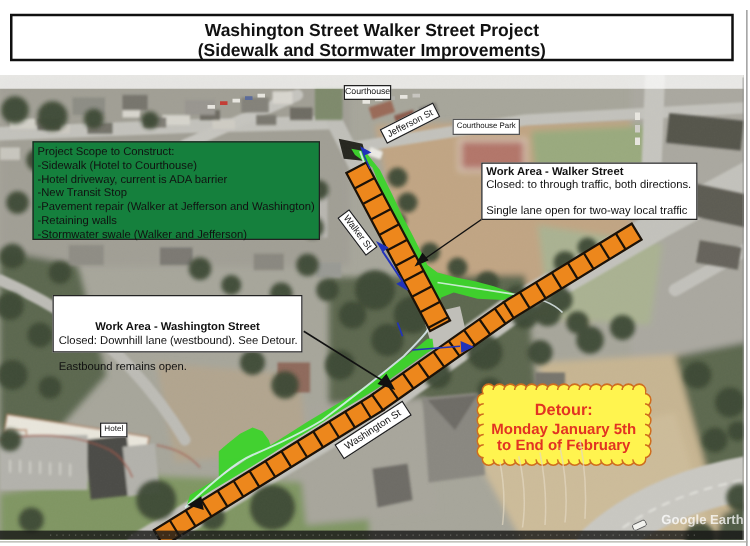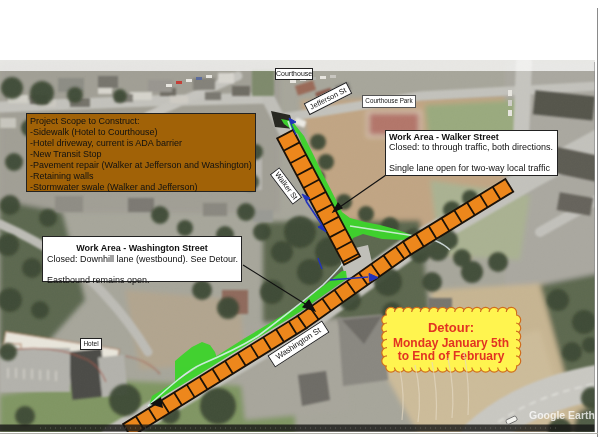--- a/index.html
+++ b/index.html
@@ -1,23 +1,23 @@
 <!DOCTYPE html>
 <html><head>
 <meta charset="utf-8">
 <style>
 html,body{margin:0;padding:0;background:#fff;width:600px;height:437px;overflow:hidden;}
 *{box-sizing:border-box;-webkit-font-smoothing:antialiased;}
 #page{position:relative;width:600px;height:437px;background:#fff;font-family:"Liberation Sans",sans-serif;}
 #title{position:absolute;left:8px;top:11px;width:579px;height:38px;border:2px solid #101010;background:#fff;text-align:center;font-weight:bold;font-size:14px;line-height:15.5px;padding-top:4px;color:#111;}
 .lbl{position:absolute;background:#fff;border:1px solid #222;color:#111;text-align:center;white-space:nowrap;}
-#scope{position:absolute;left:26px;top:113px;width:230px;height:79px;background:#a16207;border:1px solid #222;font-size:9px;line-height:11.1px;padding:1.5px 3px;color:#111;white-space:nowrap;}
+#scope{position:absolute;left:26px;top:113px;width:230px;height:79px;background:#15803d;border:1px solid #222;font-size:9px;line-height:11.1px;padding:1.5px 3px;color:#111;white-space:nowrap;}
 #wabox{position:absolute;left:385px;top:130px;width:173px;height:46px;background:#fff;border:1px solid #222;font-size:9px;line-height:10.3px;padding:1px 3px;color:#111;white-space:nowrap;}
 #wabox .t{font-weight:bold;text-align:left;}
-#wsbox{position:absolute;left:42px;top:236px;width:200px;height:46px;background:#fff;border:1px solid #222;font-size:9px;line-height:10.6px;padding:6px 4px;color:#111;white-space:nowrap;}
+#wsbox{position:absolute;left:42px;top:236px;width:200px;height:46px;background:#fff;border:1px solid #222;font-size:9px;line-height:10.6px;padding:19px 4px;color:#111;white-space:nowrap;}
 #wsbox .t{font-weight:bold;text-align:center;}
 </style>
 </head>
 <body>
 <div id="page">
   <svg id="map" style="position:absolute;left:0;top:60px;" width="595" height="372" viewBox="0 60 595 372">
     <defs>
       <filter id="b3" x="-30%" y="-30%" width="160%" height="160%">
           <feGaussianBlur stdDeviation="2.5"></feGaussianBlur>
         </filter>
@@ -310,20 +310,21 @@
     <rect x="0" y="424.5" width="595" height="7" fill="#191917" opacity="0.82"></rect>
     <line x1="40" y1="428" x2="560" y2="428" stroke="#cfcfc8" stroke-width="1" stroke-dasharray="1,4" opacity="0.3"></line>
     <text x="529" y="419" font-size="10.5" font-weight="bold" fill="#ffffff" opacity="0.75" font-family="Liberation Sans,sans-serif">Google Earth</text>
     <g transform="rotate(-25 512 420)">
         <rect x="506" y="417.5" width="11" height="5" rx="1.5" fill="#f2f2ee" stroke="#555" stroke-width="0.7"></rect>
       </g>
 
     <line x1="594.5" y1="62" x2="594.5" y2="432" stroke="#8a8a8a" stroke-width="1" opacity="0.6"></line>
   </svg>
 
+  <div id="title">Washington Street Walker Street Project<br>(Sidewalk and Stormwater Improvements)</div>
 
   <div id="scope">Project Scope to Construct:<br>-Sidewalk (Hotel to Courthouse)<br>-Hotel driveway, current is ADA barrier<br>-New Transit Stop<br>-Pavement repair (Walker at Jefferson and Washington)<br>-Retaining walls<br>-Stormwater swale (Walker and Jefferson)</div>
 
   <div id="wabox"><div class="t">Work Area - Walker Street</div>Closed: to through traffic, both directions.<br><br>Single lane open for two-way local traffic</div>
 
   <div id="wsbox"><div class="t">Work Area - Washington Street</div>Closed: Downhill lane (westbound). See Detour.<br><br>Eastbound remains open.</div>
 
   <div class="lbl" style="left:275px;top:68px;width:38px;height:12px;font-size:7px;line-height:10px;">Courthouse</div>
   <div class="lbl" style="left:362px;top:95px;width:54px;height:12.5px;font-size:6.3px;line-height:10.5px;border-color:#555;">Courthouse Park</div>
   <div class="lbl" style="left:304px;top:92px;width:48px;height:13px;font-size:7.5px;line-height:11px;transform:rotate(-27deg);">Jefferson St</div>

